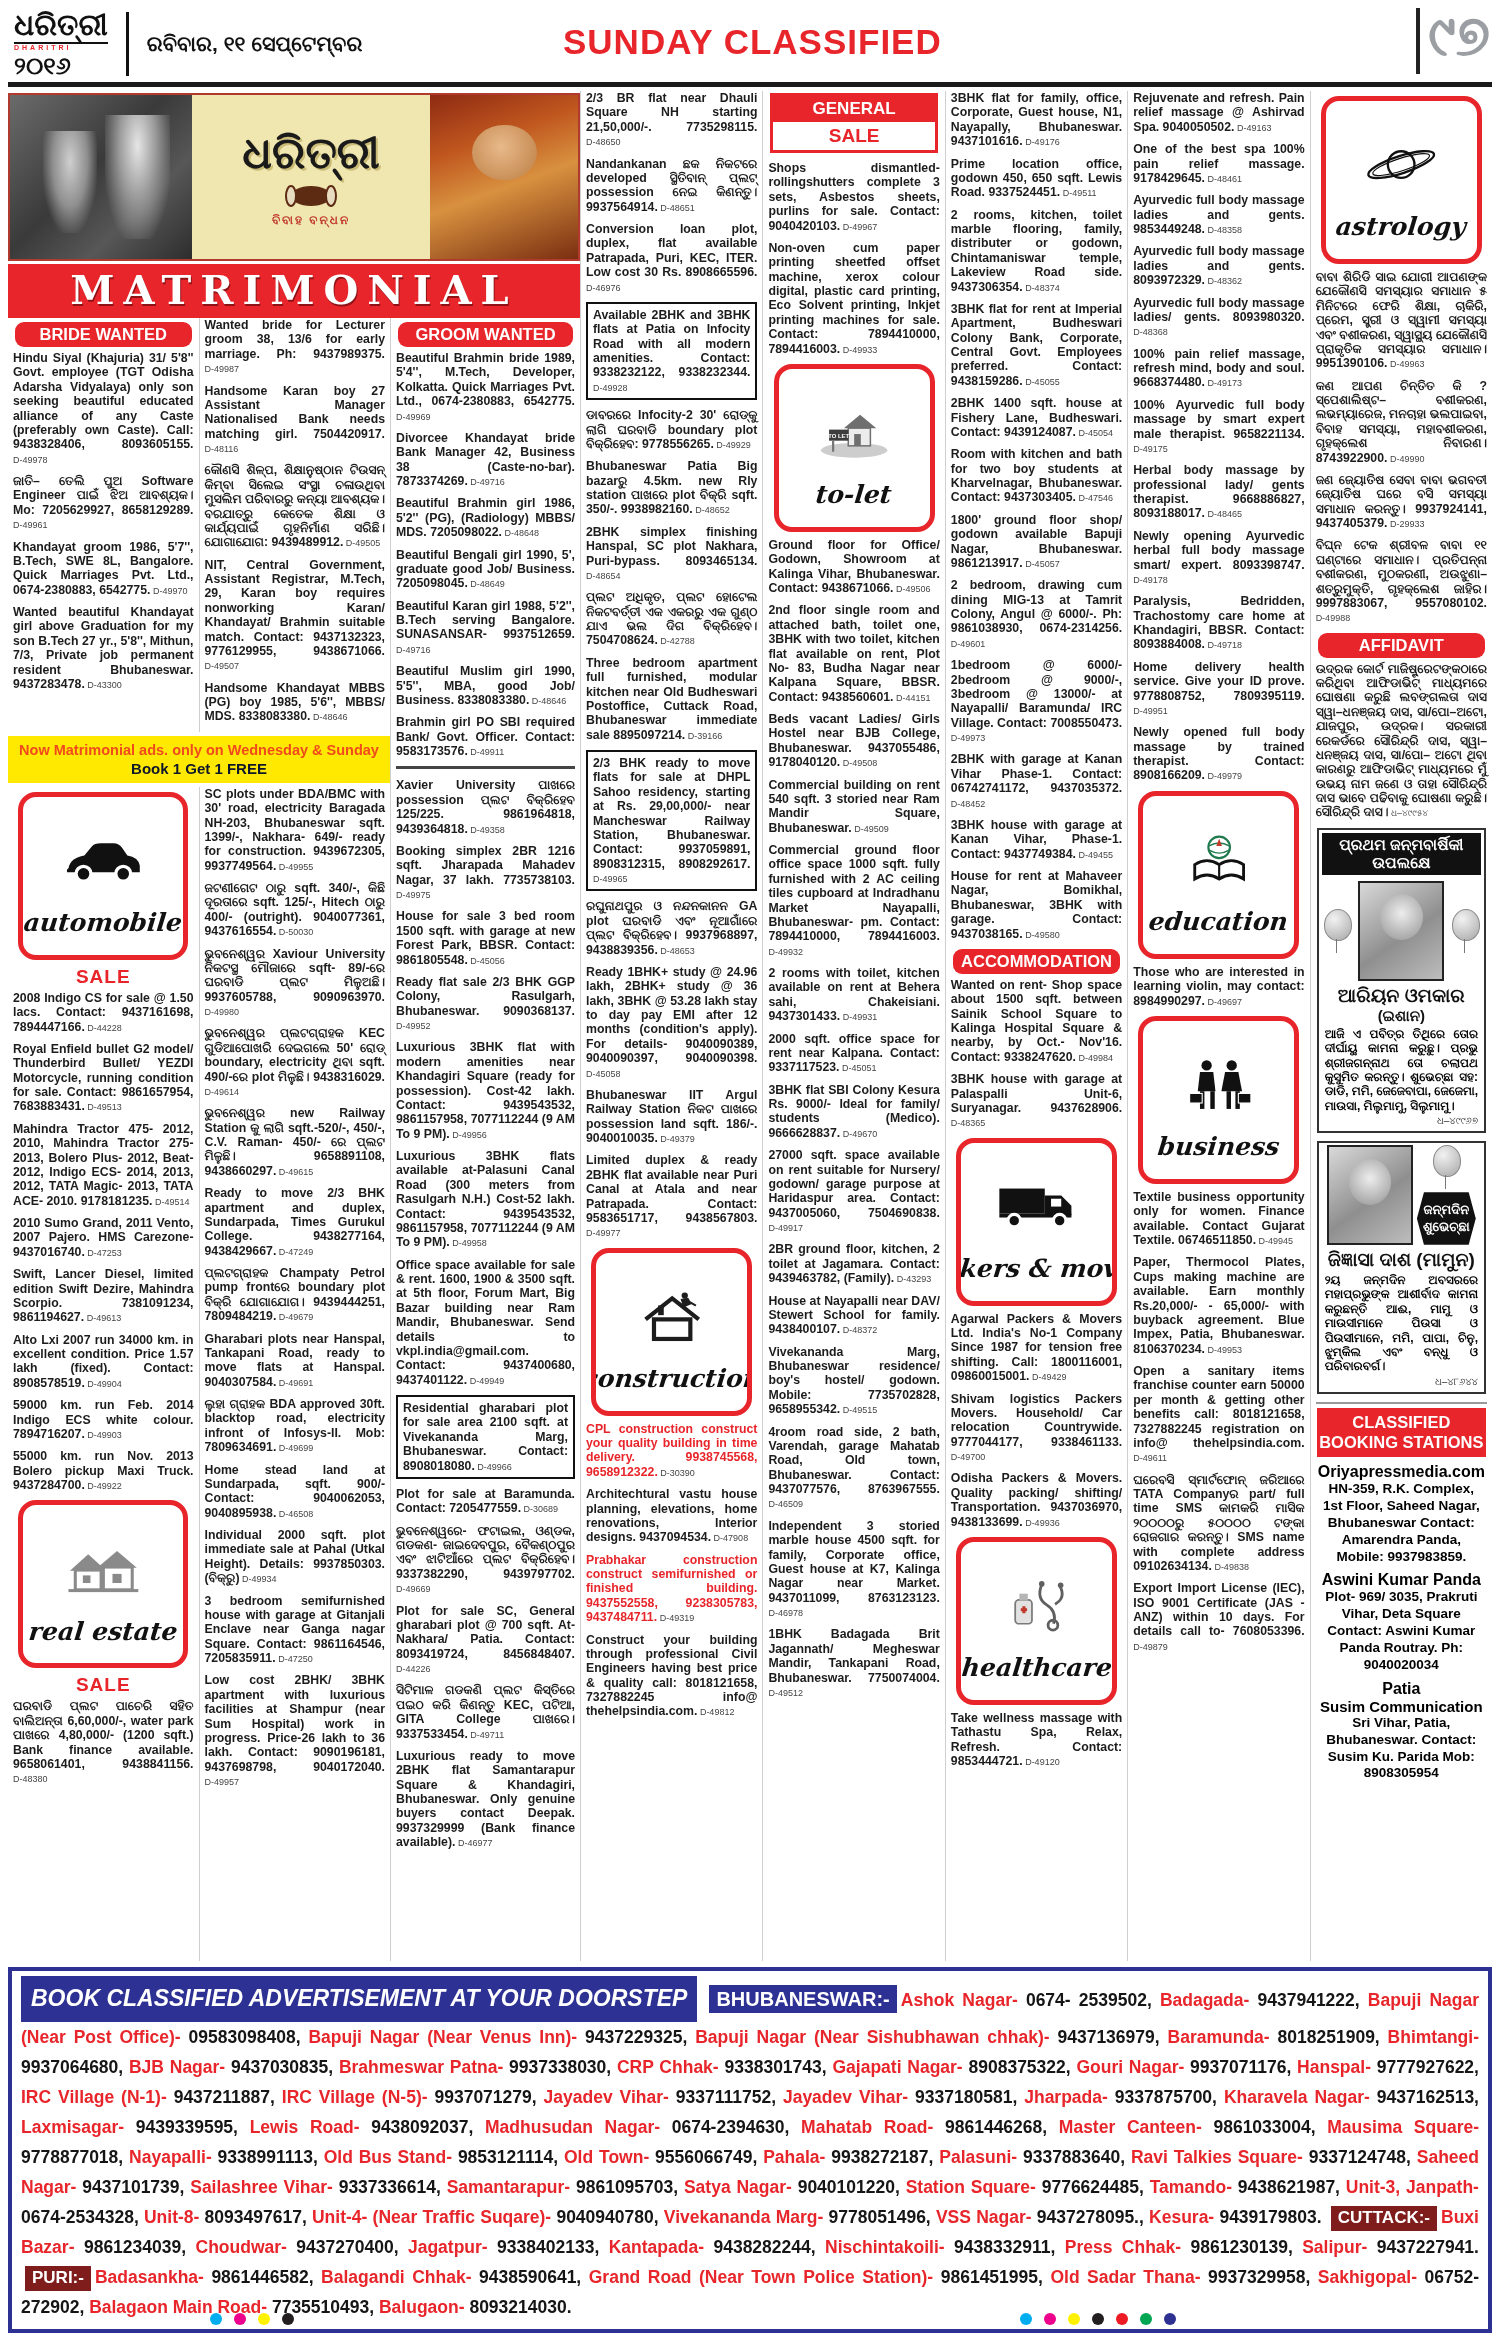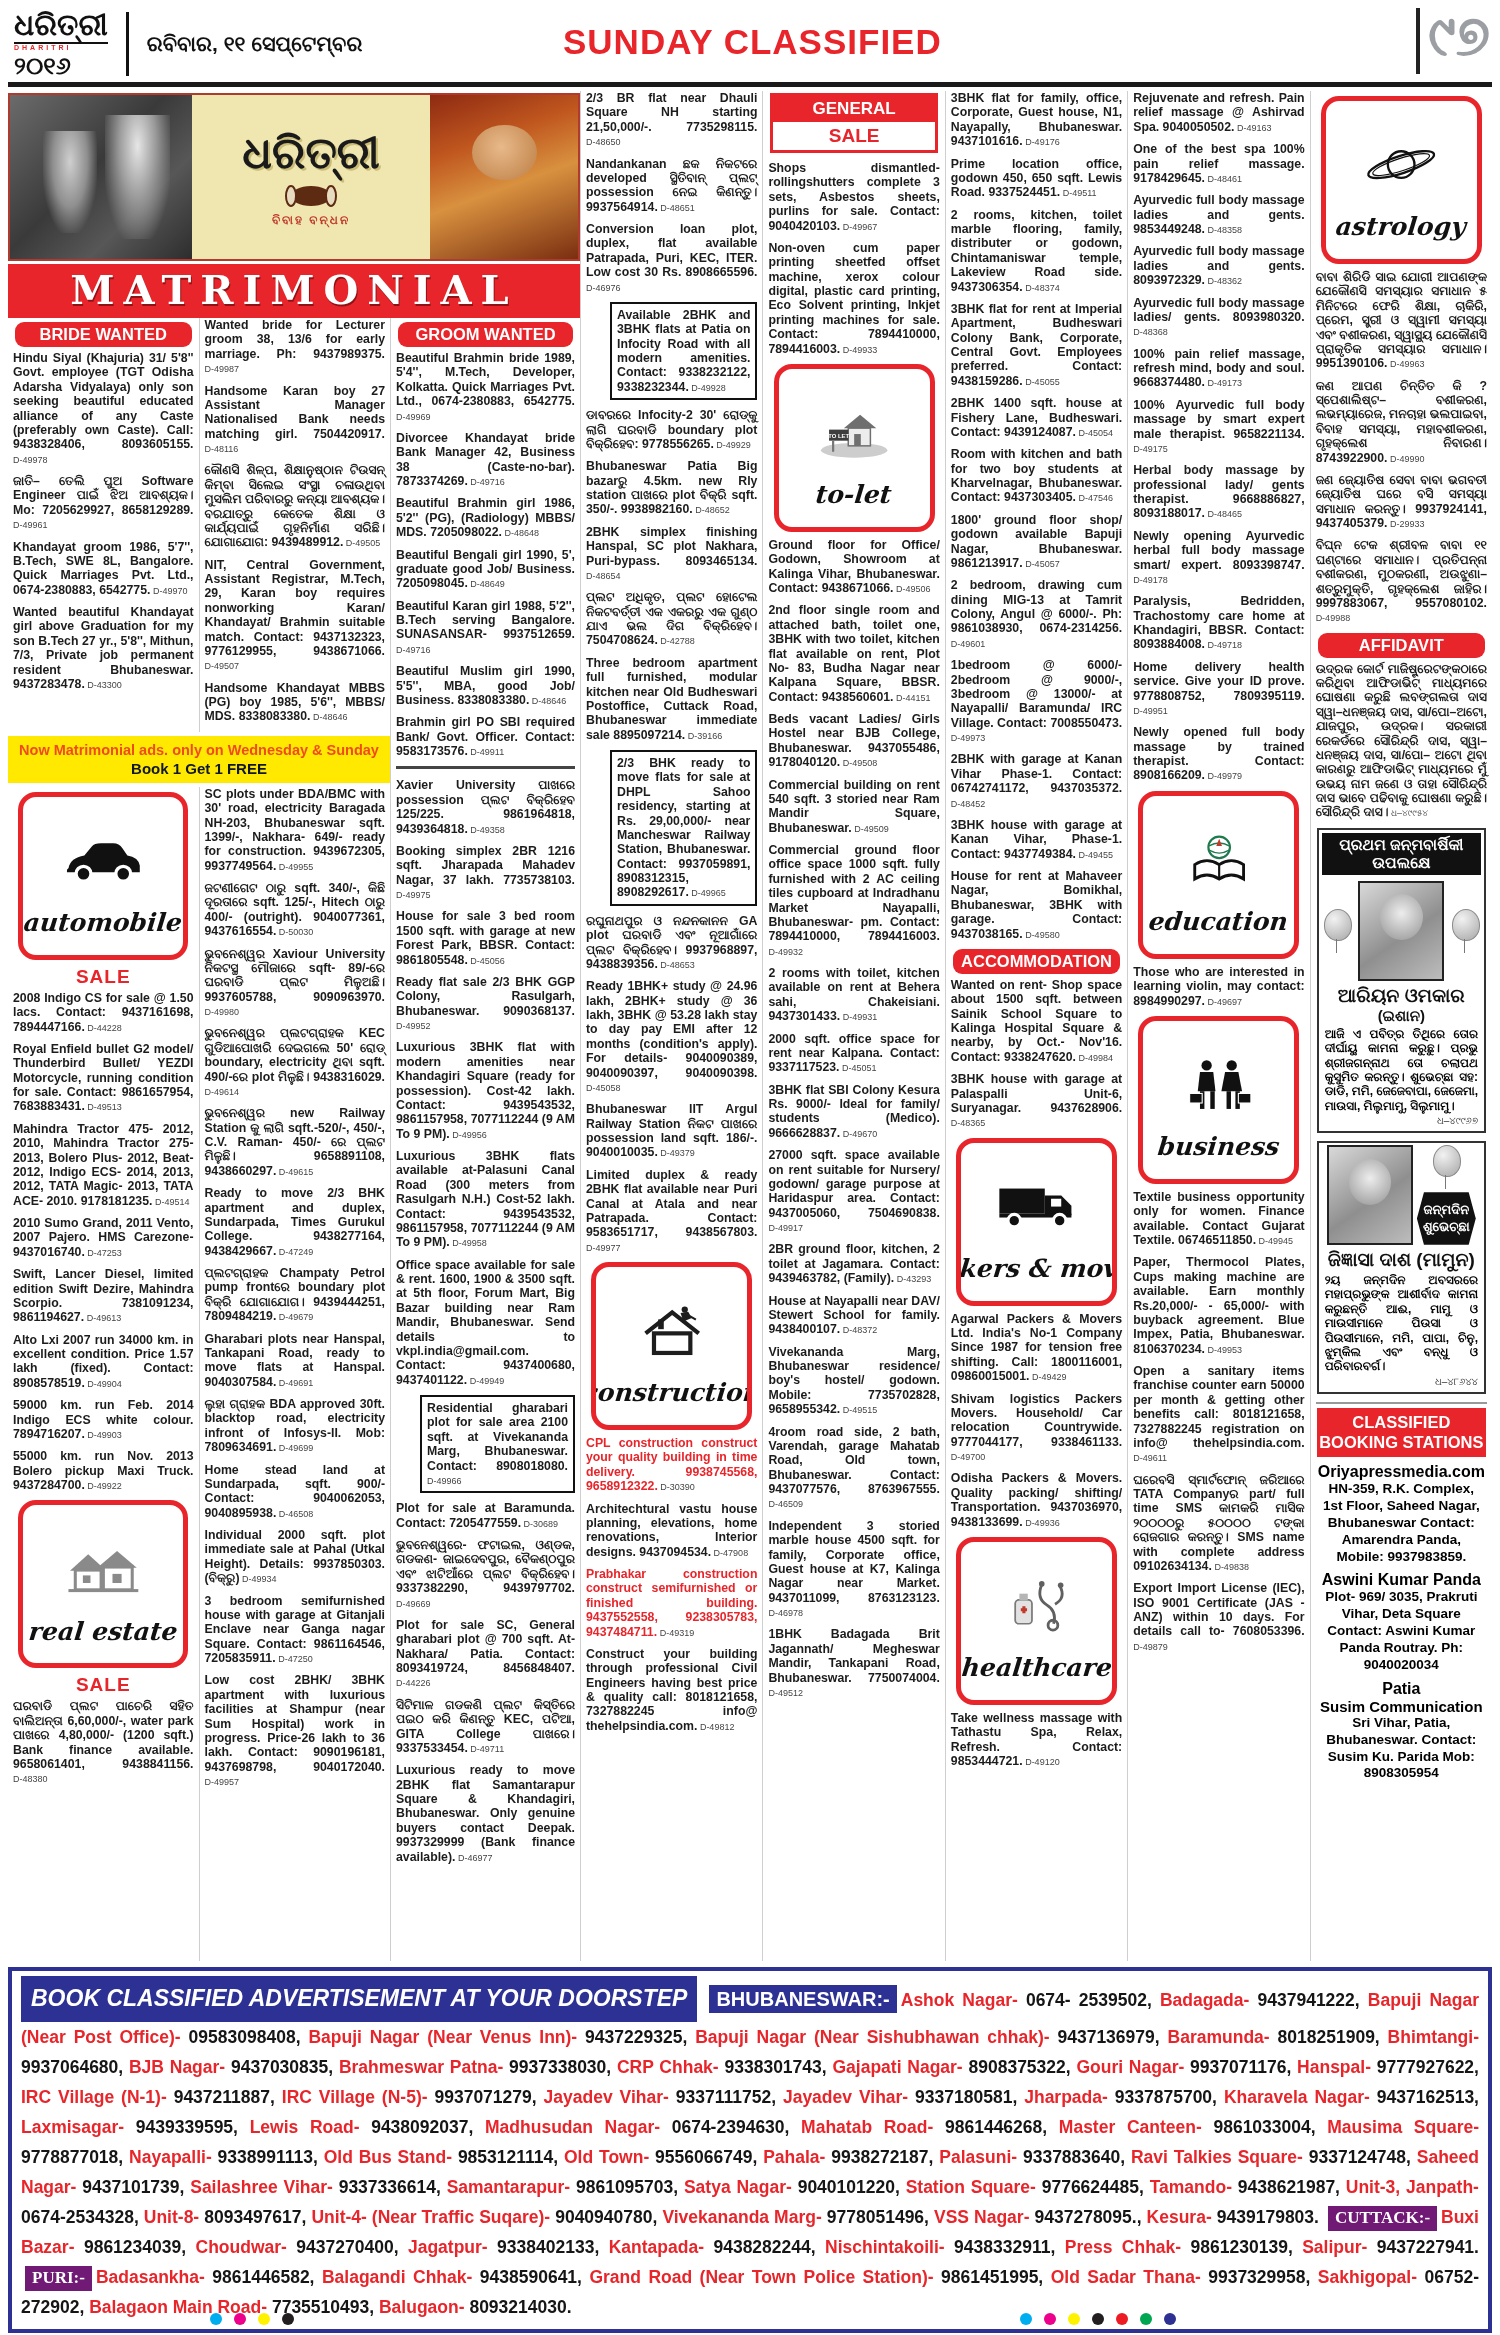--- a/index.html
+++ b/index.html
@@ -44,21 +44,21 @@
   .mb-photo-right:before { content:""; position:absolute; left:28%; top:18%; width:44%; height:34%; border-radius:50%; background:radial-gradient(circle at 45% 40%, #e8b98a 0%, #c98f58 70%, transparent 100%); }
 
   .matri-title { background:#e8252a; color:#fff; text-align:center; font-family:"DejaVu Serif", serif; font-weight:bold; font-size:40px; letter-spacing:9px; padding:2px 0 5px 0; text-shadow:1px 2px 0 #8e1216; }
 
   
   .sec-header { background:#e8252a; color:#fff; font-weight:bold; font-size:16.5px; text-align:center; padding:3px 0; margin:4px 2px;border-radius:9px; }
   .sub-header { color:#e8252a; font-weight:bold; font-size:19px; text-align:center; letter-spacing:1px; margin:3px 0; }
   .ad { font-size:12.3px; font-weight:600; line-height:1.17; text-align:justify; color:#1c1c1c; margin:0 0 8px 0; }
   .ad .adid { font-size:9px; font-weight:normal; color:#444; white-space:nowrap; }
   .ad.red { color:#e8252a; }
-  .ad.boxed { border:2px solid #111; padding:4px 5px; font-weight:bold;margin-left:24px; }
+  .ad.boxed { border:2px solid #111; padding:4px 5px; font-weight:bold; }
   .hr-item { height:3px; background:#444; margin:6px 0 9px 0; }
 
   .iconbox { border:5px solid #e8252a; border-radius:18px; background:#fff; width:94%; height:168px; margin:5px auto 6px auto; display:flex; flex-direction:column; align-items:center; justify-content:center; gap:2px; overflow:hidden; }
   .iconbox svg { width:72%; height:58%; }
   .icon-label { font-family:"DejaVu Serif", serif; font-style:italic; font-weight:bold; font-size:25px; color:#111; transform:skewX(-6deg); white-space:nowrap; }
 
   .gs-box { border:3px solid #e8252a; margin:2px 2px 8px 2px; }
   .gs-top { background:#e8252a; color:#fff; font-weight:bold; font-size:17px; text-align:center; padding:3px 0; }
   .gs-bottom { color:#e8252a; font-weight:bold; font-size:19px; text-align:center; padding:3px 0; }
 
@@ -86,21 +86,21 @@
   .st-title { background:#e8252a; color:#fff; font-weight:bold; font-size:16.5px; text-align:center; line-height:1.25; padding:4px 0; margin:4px 1px; }
   .st-head { text-align:center; font-weight:bold; font-size:16px; margin-top:6px; }
   .st-sub { text-align:center; font-weight:bold; font-size:15px; }
   .st-body { text-align:center; font-size:13.5px; font-weight:600; line-height:1.25; padding:0 2px; }
 
   
   .doorstep { margin:6px 8px 0 8px; border:4px solid #2d3193; padding:5px 9px 7px 9px; font-size:17.5px; font-weight:bold; line-height:1.72; text-align:justify; color:#151515; }
   .ds-title { background:#2d3193; color:#fff; font-style:italic; font-weight:bold; font-size:23px; padding:3px 10px; margin-right:8px; display:inline-block; }
   .ds-label { color:#fff; padding:2px 7px; margin:0 4px; display:inline-block; line-height:1.2; }
   .ds-label.blue { background:#2d3193; font-size:20px; }
-  .ds-label.black { background:#701a75; font-size:17px;font-family:Liberation Serif, serif; }
+  .ds-label.black { background:#7f1d1d; font-size:17px; }
   .ds-name { color:#e8252a; }
   .ds-num { color:#151515; }
 
   .print-marks { position:absolute; bottom:8px; left:0; width:100%; height:14px; }
   .pm-group { position:absolute; display:flex; gap:12px; }
   .pm-dot { width:12px; height:12px; border-radius:50%; }
 </style>
 </head>
 <body>
 

